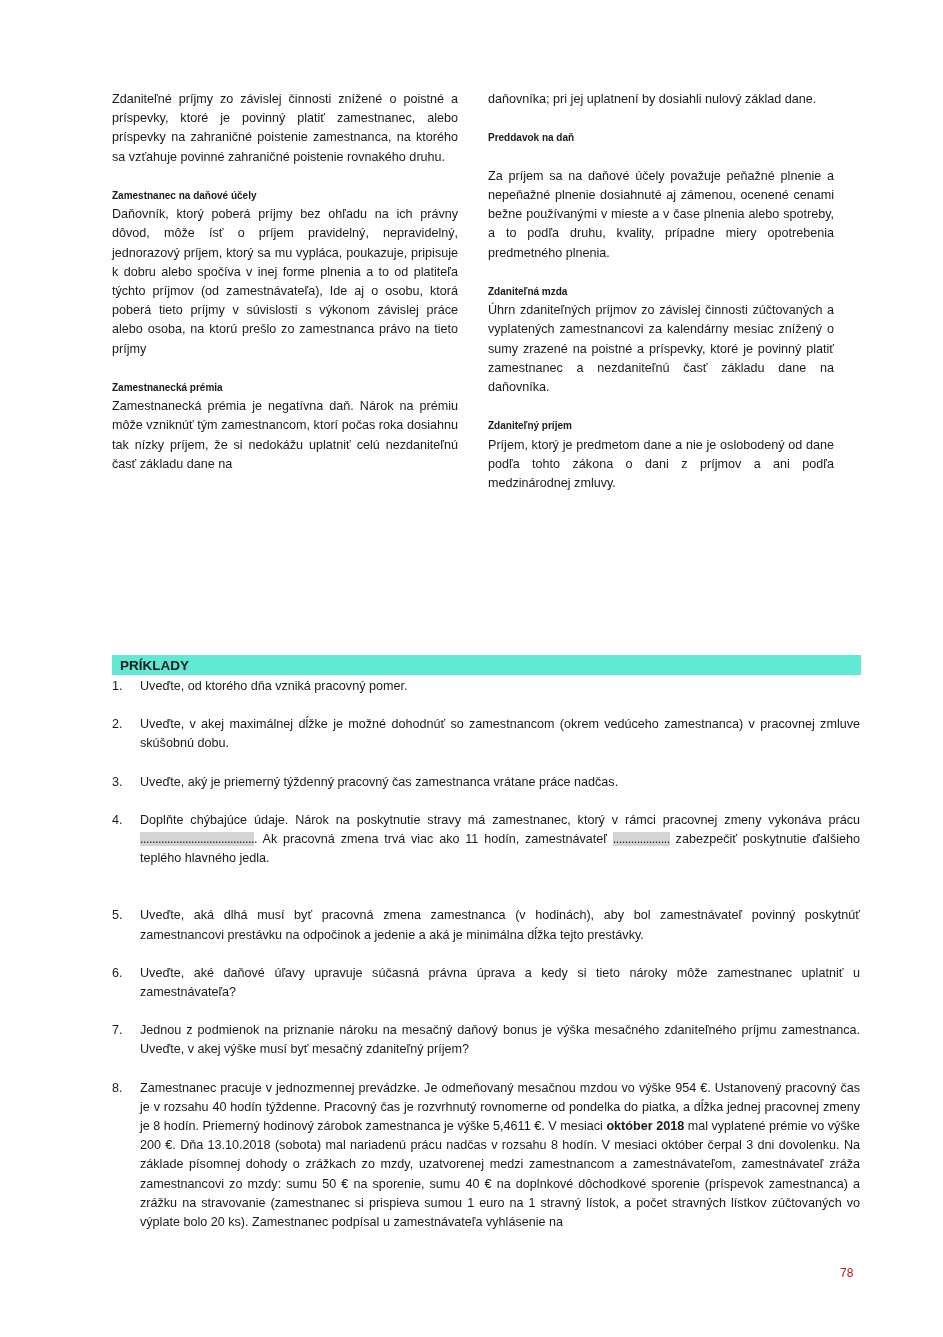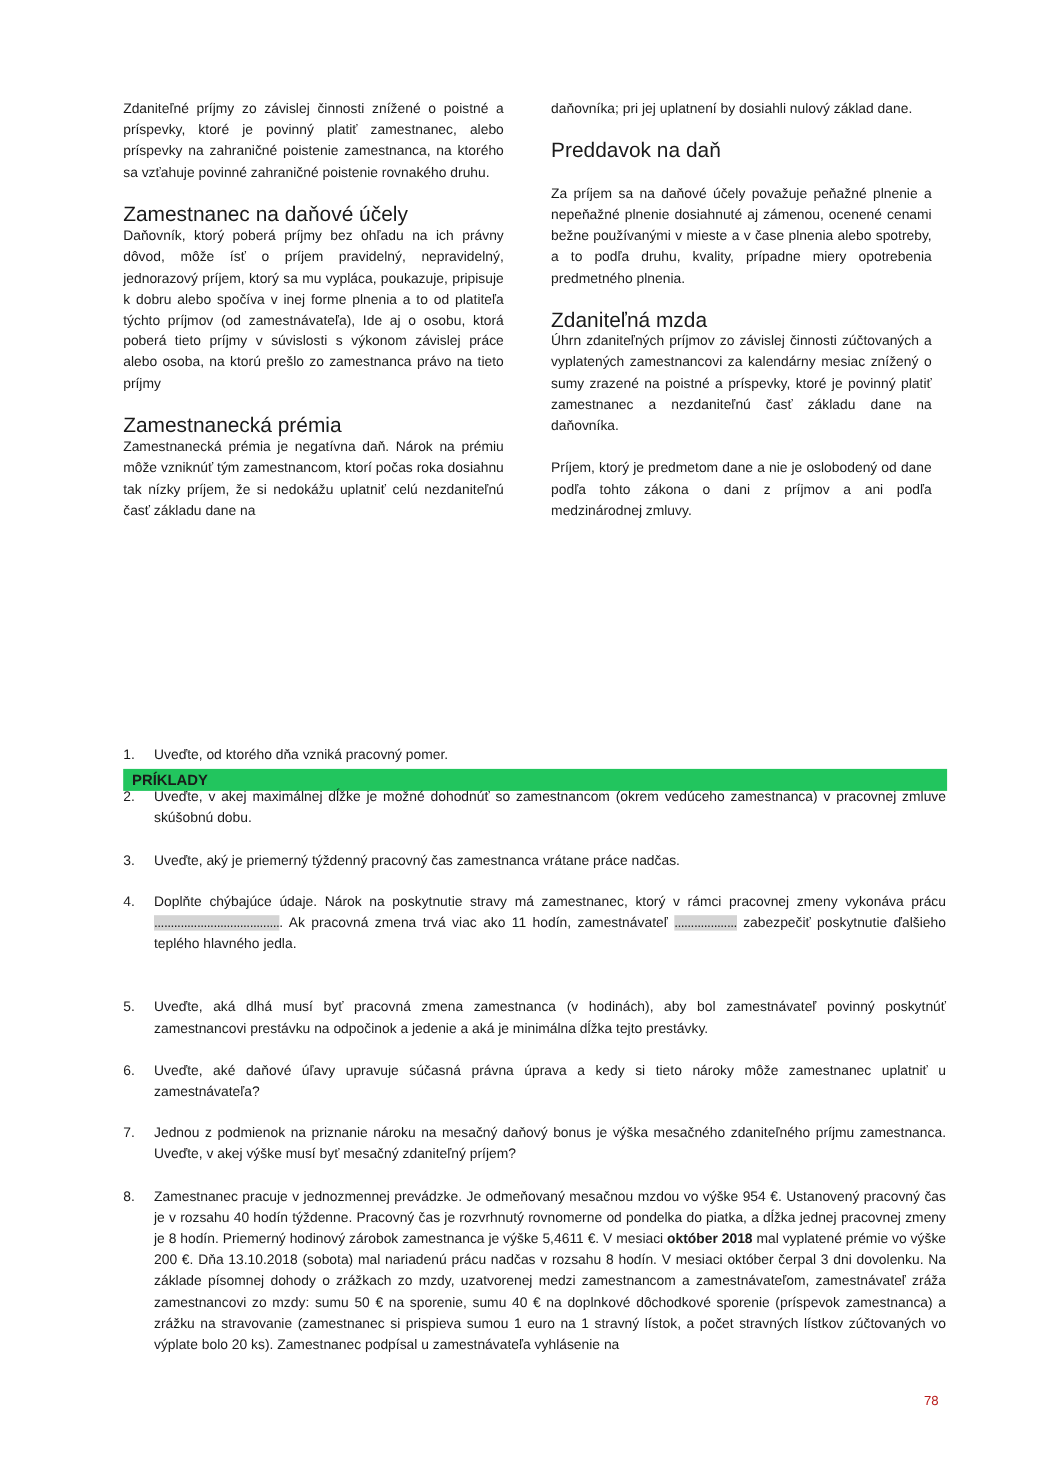--- a/index.html
+++ b/index.html
@@ -1,26 +1,26 @@
 <!DOCTYPE html>
 <html><head>
 <meta charset="utf-8">
 <style>
   html, body { margin: 0; padding: 0; background: #ffffff; }
   body { width: 943px; height: 1337px; position: relative; overflow: hidden;
          font-family: "Liberation Sans", sans-serif; color: #1a1a1a; }
   .page { position: absolute; left: 0; top: 0; width: 770px; height: 1337px; }
   .col { position: absolute; top: 90px; width: 346px; font-size: 12.6px; line-height: 19.2px; }
   .col.left { left: 112px; }
-  .col.right { left: 501px; }
+  .col.right { left: 488px; }
   .entry { margin-bottom: 19.2px; }
-  .entry h3 { margin: 0; font-size: 19px; font-weight: normal; line-height: 19.2px; }
+  .entry h3 { margin: 0; font-size: 10px; font-weight: bold; line-height: 19.2px; }
   .entry p { margin: 0; text-align: justify; }
   .section-bar { position: absolute; left: 112px; top: 655px; width: 749px; height: 20px;
-                 background: #22c55e; margin-top: 44px; }
+                 background: #5eead4; }
   .section-title { position: absolute; left: 8px; top: 1px; font-weight: bold; font-size: 13.5px; line-height: 19px; }
   .examples { position: absolute; left: 112px; top: 677px; width: 748px; font-size: 12.6px; line-height: 19.2px; }
   .ex { position: relative; padding-left: 28px; text-align: justify; }
   .ex .num { position: absolute; left: 0; top: 0; }
   .ex p { margin: 0; }
   .blank { background: #d4d4d4; letter-spacing: -0.5px; }
   .pnum { position: absolute; left: 840px; top: 1266px; font-size: 12px; color: #b91c1c; }
 </style>
 </head>
 <body>
@@ -49,20 +49,21 @@
       <h3>Preddavok na daň</h3>
     </div>
     <div class="entry">
       <p>Za príjem sa na daňové účely považuje peňažné plnenie a nepeňažné plnenie dosiahnuté aj zámenou, ocenené cenami bežne používanými v mieste a v čase plnenia alebo spotreby, a to podľa druhu, kvality, prípadne miery opotrebenia predmetného plnenia.</p>
     </div>
     <div class="entry">
       <h3>Zdaniteľná mzda</h3>
       <p>Úhrn zdaniteľných príjmov zo závislej činnosti zúčtovaných a vyplatených zamestnancovi za kalendárny mesiac znížený o sumy zrazené na poistné a príspevky, ktoré je povinný platiť zamestnanec a nezdaniteľnú časť základu dane na daňovníka.</p>
     </div>
     <div class="entry">
+      <h3>Zdaniteľný príjem</h3>
       <p>Príjem, ktorý je predmetom dane a nie je oslobodený od dane podľa tohto zákona o dani z príjmov a ani podľa medzinárodnej zmluvy.</p>
     </div>
   </div>
 
   <div class="section-bar">
     <span class="section-title">PRÍKLADY</span>
   </div>
 
   <div class="examples">
     <div class="ex" style="margin-bottom:19px;">

